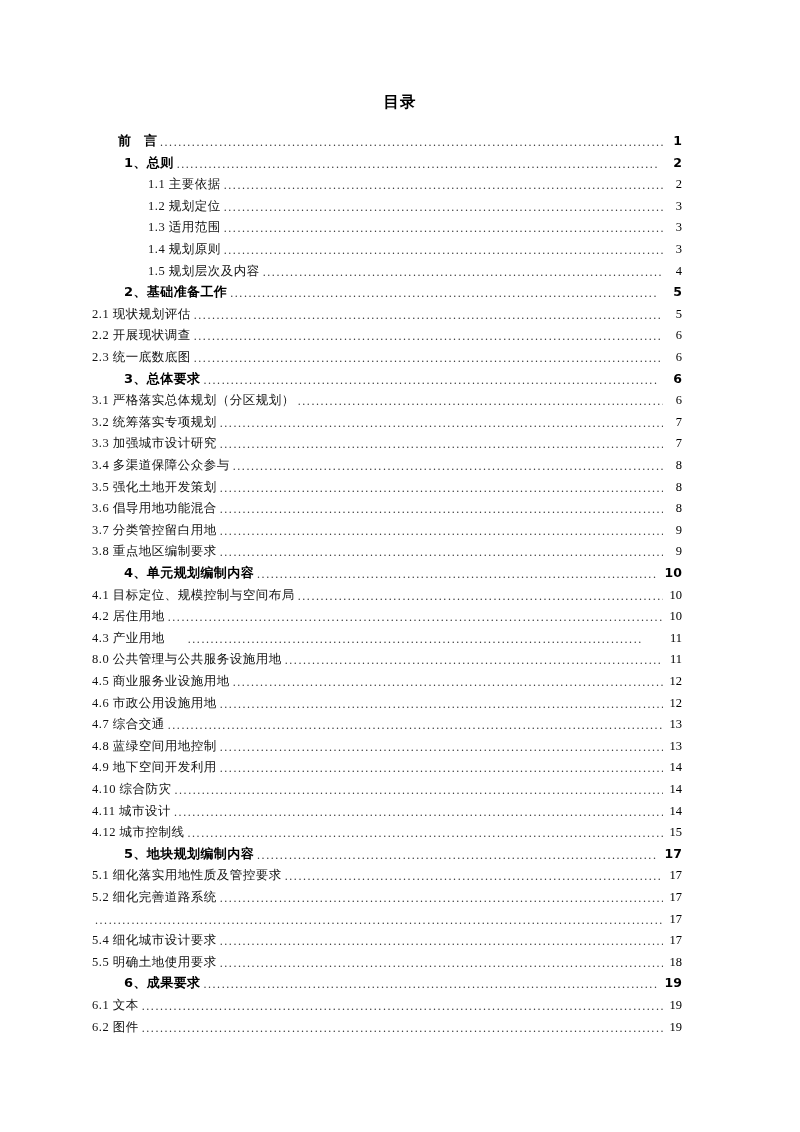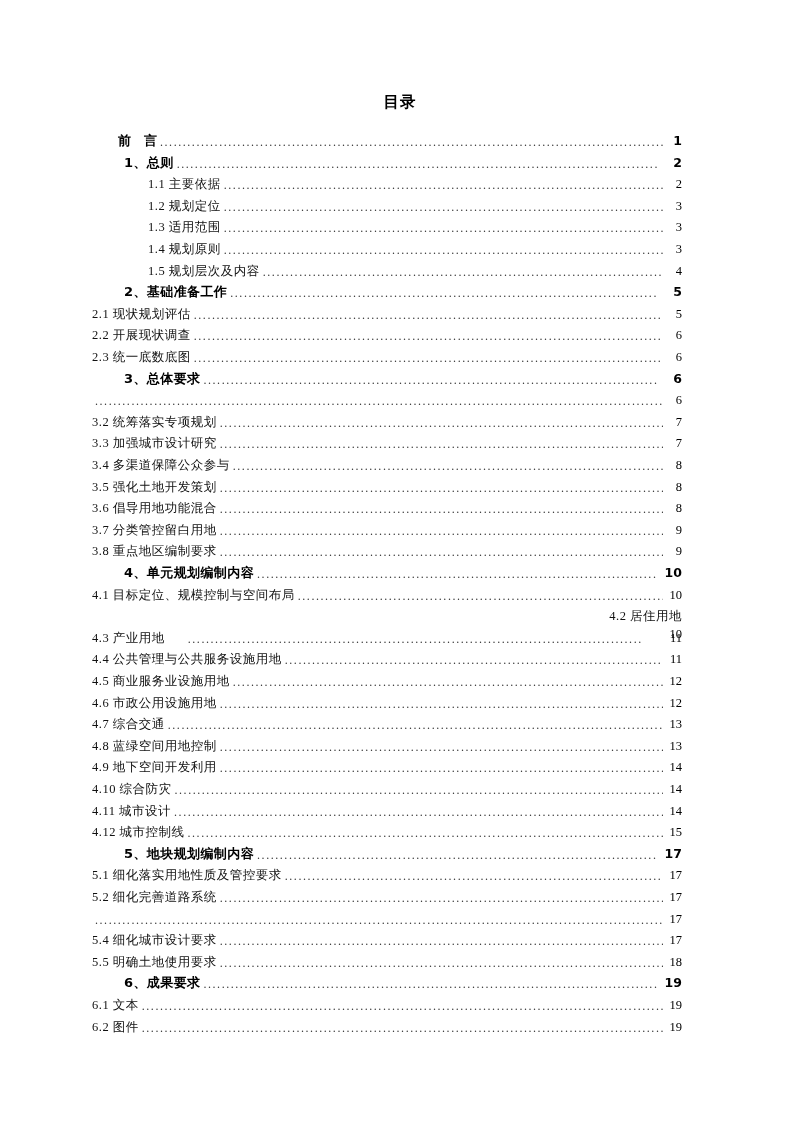--- a/index.html
+++ b/index.html
@@ -183,20 +183,21 @@
         <span class="entry-label">2.3 统一底数底图</span>
         <span class="leader"></span>
         <span class="page-num">6</span>
       </div>
       <div class="toc-entry lvl1" style="top: 369.6px;">
         <span class="entry-label">3、总体要求</span>
         <span class="leader"></span>
         <span class="page-num">6</span>
       </div>
       <div class="toc-entry lvl2 indent-sub" style="top: 391.2px;">
+        <span class="entry-label">3.1 严格落实总体规划（分区规划）</span>
         <span class="leader"></span>
         <span class="page-num">6</span>
       </div>
       <div class="toc-entry lvl2 indent-sub" style="top: 412.8px;">
         <span class="entry-label">3.2 统筹落实专项规划</span>
         <span class="leader"></span>
         <span class="page-num">7</span>
       </div>
       <div class="toc-entry lvl2 indent-sub" style="top: 434.4px;">
         <span class="entry-label">3.3 加强城市设计研究</span>
@@ -231,32 +232,32 @@
       <div class="toc-entry lvl1" style="top: 564px;">
         <span class="entry-label">4、单元规划编制内容</span>
         <span class="leader"></span>
         <span class="page-num">10</span>
       </div>
       <div class="toc-entry lvl2 indent-sub" style="top: 585.6px;">
         <span class="entry-label">4.1 目标定位、规模控制与空间布局</span>
         <span class="leader"></span>
         <span class="page-num">10</span>
       </div>
-      <div class="toc-entry lvl2 indent-sub" style="top: 607.2px; flex-direction: column;">
+      <div class="toc-entry lvl2 indent-sub" style="top: 607.2px;">
         <span class="entry-label">4.2 居住用地</span>
         <span class="leader"></span>
         <span class="page-num">10</span>
       </div>
       <div class="toc-entry lvl2 indent-sub" style="top: 628.8px; gap: 20px;">
         <span class="entry-label">4.3 产业用地</span>
         <span class="leader"></span>
         <span class="page-num">11</span>
       </div>
       <div class="toc-entry lvl2 indent-sub" style="top: 650.4px;">
-        <span class="entry-label">4.4 公共管理与公共服务设施用地</span>
+        <span class="entry-label">8.0 公共管理与公共服务设施用地</span>
         <span class="leader"></span>
         <span class="page-num">11</span>
       </div>
       <div class="toc-entry lvl2 indent-sub" style="top: 672px;">
         <span class="entry-label">4.5 商业服务业设施用地</span>
         <span class="leader"></span>
         <span class="page-num">12</span>
       </div>
       <div class="toc-entry lvl2 indent-sub" style="top: 693.6px;">
         <span class="entry-label">4.6 市政公用设施用地</span>

